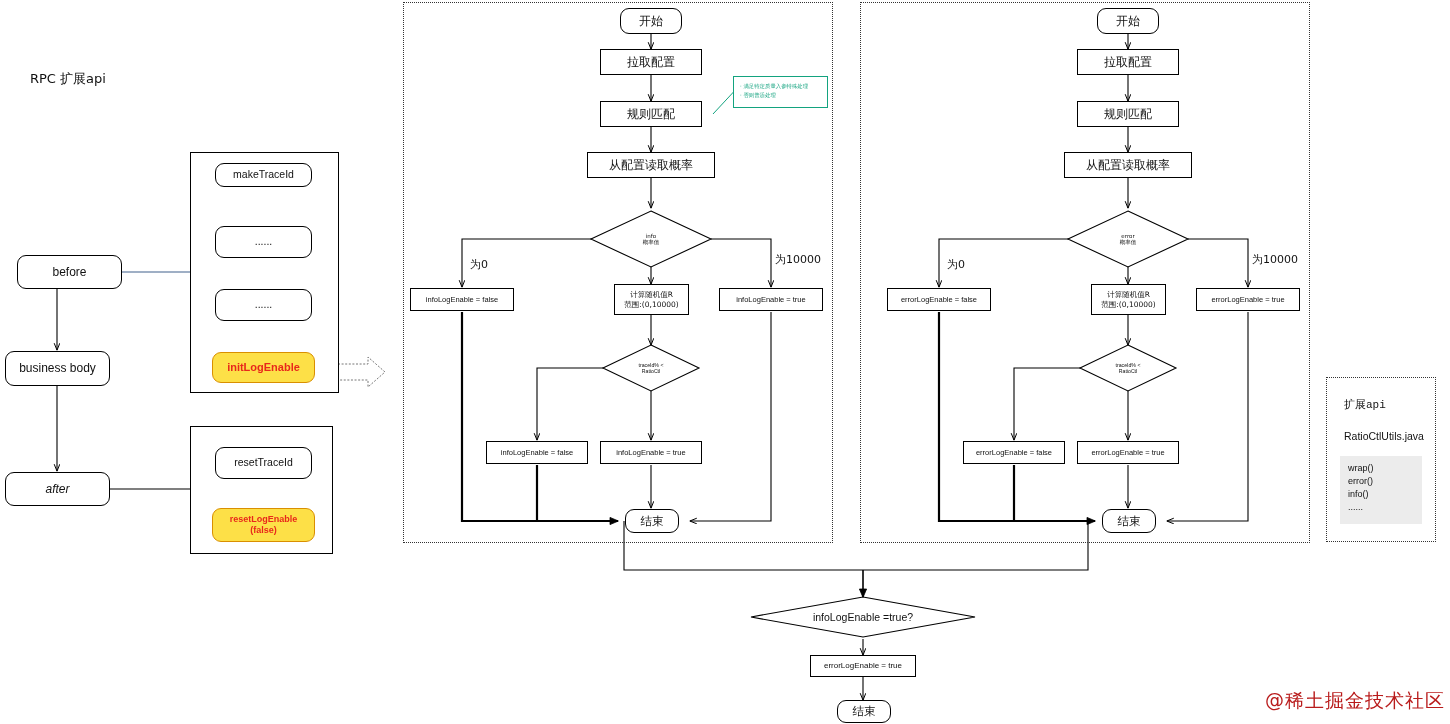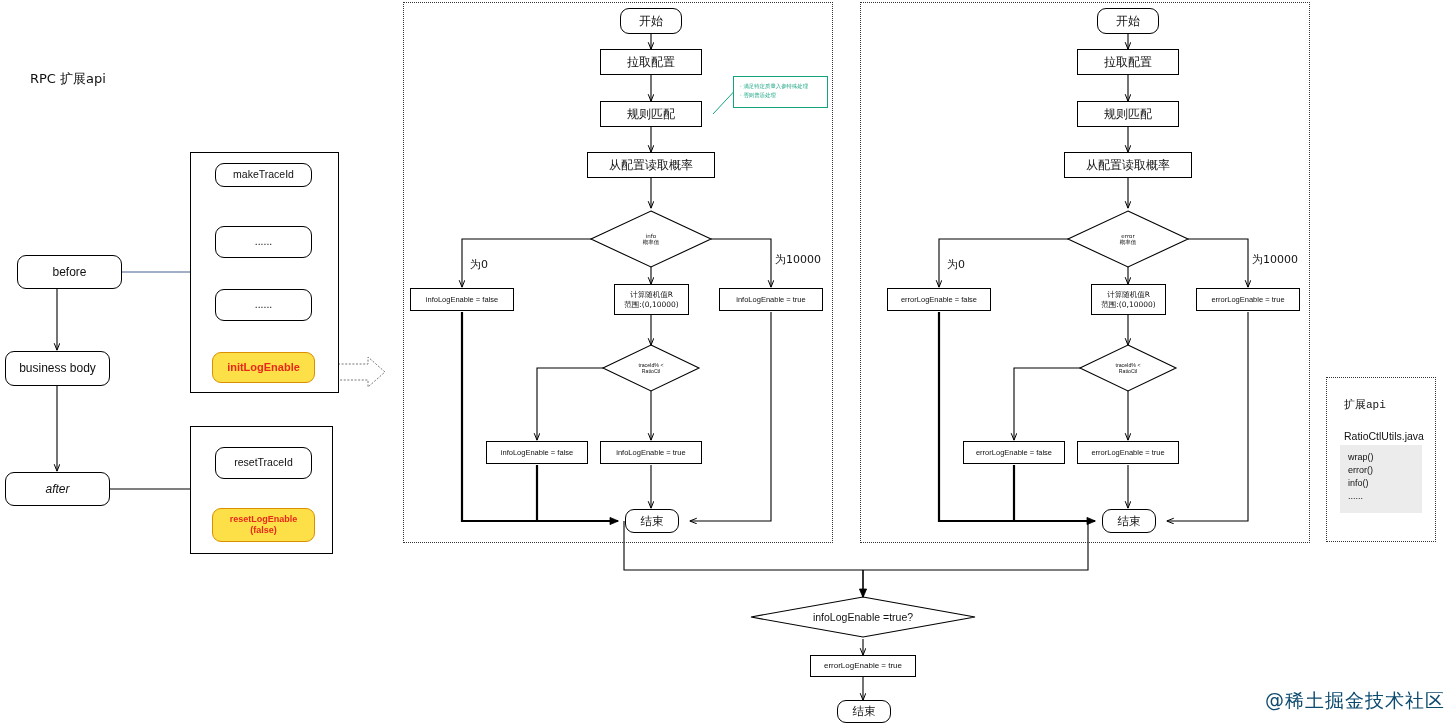--- a/index.html
+++ b/index.html
@@ -12,21 +12,21 @@
         line-height:1.25;}
   .rounded{border-radius:9px;}
   .panel{position:absolute;box-sizing:border-box;border:1px dotted #333;background:transparent;}
   .solidpanel{position:absolute;box-sizing:border-box;border:1px solid #000;background:#fff;}
   .orange{background:#fde047;border:1px solid #d98f00;color:#e8281b;}
   .lbl{position:absolute;white-space:pre;}
   .note{position:absolute;box-sizing:border-box;border:1.5px solid #13a37f;background:#fff;
         color:#13a37f;font-size:5.4px;line-height:1.7;padding:5px 6px;}
   .apibox{position:absolute;box-sizing:border-box;background:#ececec;border:none;
           font-size:9px;line-height:1.45;padding:6px 8px;color:#111;}
-  .watermark{position:absolute;color:#0c4a6e;font-size:19px;letter-spacing:1px;
+  .watermark{position:absolute;color:#b91c1c;font-size:19px;letter-spacing:1px;
              font-family:"DejaVu Serif",serif;}
   .t-cjk{font-family:"DejaVu Sans","Liberation Sans",sans-serif;}
   .diamond{position:absolute;display:flex;align-items:center;justify-content:center;
            text-align:center;}
   .diamond > span{position:relative;z-index:2;}
 </style>
 </head>
 <body>
 
 <div id="stage">
@@ -199,20 +199,20 @@
   <div class="node" style="left:1077px;top:441px;width:102px;height:23px;font-size:7.5px;">errorLogEnable = true</div>
   <div class="node rounded t-cjk" style="left:1102px;top:509px;width:54px;height:24px;font-size:11.5px;">结束</div>
 
   <div class="diamond" style="left:751px;top:597px;width:224px;height:40px;font-size:10.5px;">infoLogEnable =true?</div>
   <div class="node" style="left:810px;top:655px;width:106px;height:22px;font-size:8px;">errorLogEnable = true</div>
   <div class="node rounded t-cjk" style="left:837px;top:700px;width:54px;height:23px;font-size:11.5px;">结束</div>
 
   <div class="panel" style="left:1326px;top:377px;width:110px;height:165px;"></div>
   <div class="lbl t-cjk" style="left:1344px;top:397px;font-size:11px;font-family:Liberation Mono, monospace;">扩展api</div>
   <div class="lbl" style="left:1344px;top:430px;font-size:10.5px;">RatioCtlUtils.java</div>
-  <div class="apibox" style="left:1340px;top:445px;width:82px;height:68px;white-space:pre;">wrap()
+  <div class="apibox" style="left:1340px;top:456px;width:82px;height:68px;white-space:pre;">wrap()
 error()
 info()
 ......</div>
 
   <div class="watermark t-cjk" style="left:1265px;top:688px;">@稀土掘金技术社区</div>
 
 </div>
 
 </body></html>

